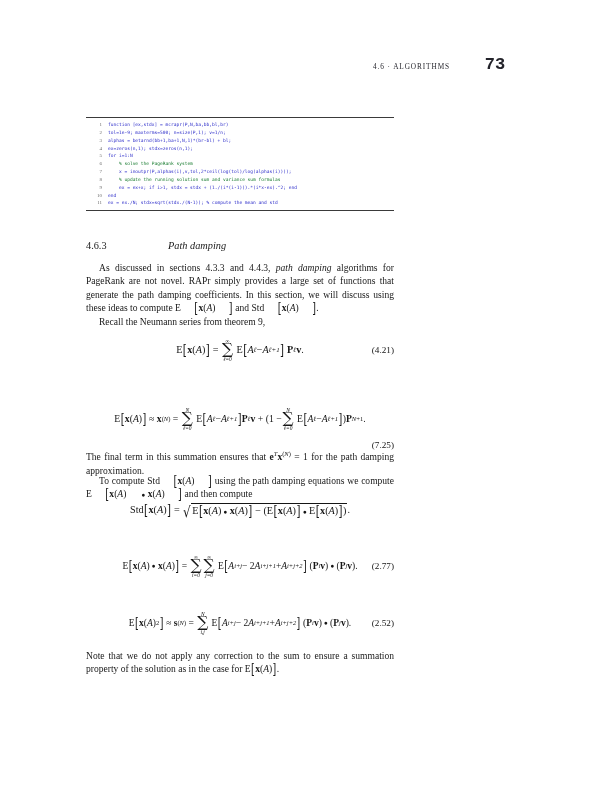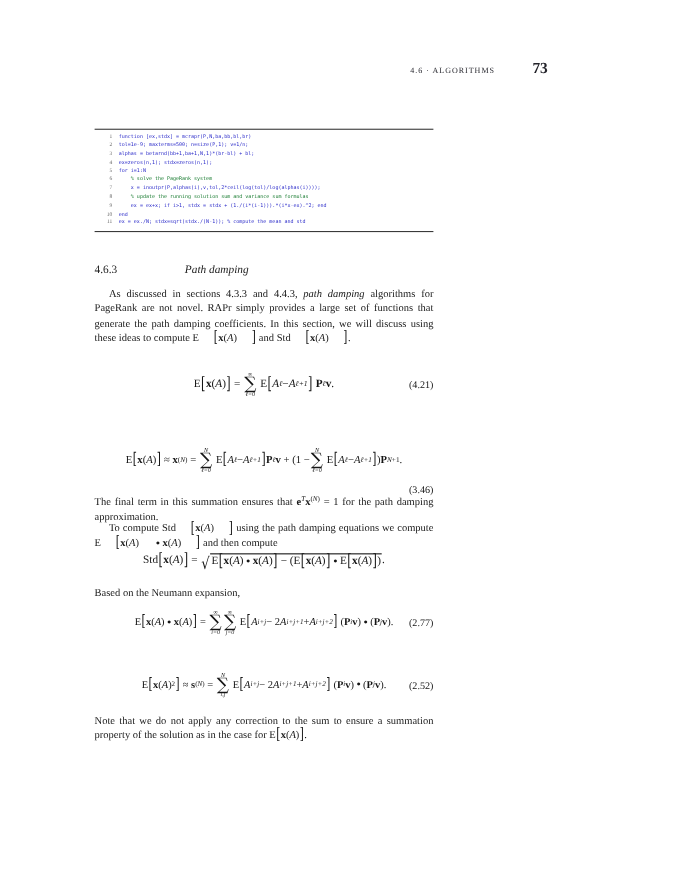--- a/index.html
+++ b/index.html
@@ -33,27 +33,27 @@
   }
   .runhead-title {
     font-family: "Liberation Serif", serif;
     font-size: 7.3px;
     letter-spacing: 0.9px;
     text-transform: uppercase;
     color: #27272e;
     font-variant: small-caps;
   }
   .runhead-page {
-    font-family: Liberation Serif, serif;
-    font-size: 14px;
+    font-family: Liberation Mono, monospace;
+    font-size: 17px;
     font-weight: bold;
     color: #23232a;
     margin-left: 34px;
     width: 22px;
-    text-align: left;
+    text-align: center;
   }
   
   .caption {
     position: absolute;
     left: 86px;
     top: 78px;
     width: 308px;
     font-size: 8.1px;
     line-height: 11.2px;
     text-align: justify;
@@ -252,20 +252,21 @@
 
   <h3 class="sect">
     <span class="num">4.6.3</span>
     <span>Path damping</span>
   </h3>
 
   <div class="para" style="top:250px;">
     <span>As discussed in sections 4.3.3 and 4.4.3, </span><i>path damping</i><span> algorithms for PageRank are not novel. RAPr simply provides a large set of functions that generate the path damping coefficients. In this section, we will discuss using these ideas to compute&nbsp;E<span class="brk sq">[</span><span class="mb">x</span>(<span class="mi">A</span>)<span class="brk sq">]</span> and Std<span class="brk sq">[</span><span class="mb">x</span>(<span class="mi">A</span>)<span class="brk sq">]</span>.</span>
   </div>
 
+  <div class="para" style="top:304px;">Recall the Neumann series from theorem 9,</div>
 
   <div class="eq" style="top:327px;">
     <div class="eq-row">
       <div class="eq-body">
         <span>E</span><span class="brk sq">[</span><span class="mb">x</span>(<span class="mi">A</span>)<span class="brk sq">]</span>&nbsp;=&nbsp;<span class="bigop">
             <span class="lim top">∞</span>
             <span class="sym">∑</span>
             <span class="lim bot">ℓ=0</span>
           </span>&nbsp;E<span class="brk sq">[</span><span class="mi">A</span><sup class="sm">ℓ</sup> − <span class="mi">A</span><sup class="sm">ℓ+1</sup><span class="brk sq">]</span>&nbsp;<span class="mb">P</span><sup class="sm">ℓ</sup><span class="mb">v</span>.
       </div>
@@ -281,21 +282,21 @@
             <span class="lim top">N</span>
             <span class="sym">∑</span>
             <span class="lim bot">ℓ=0</span>
           </span>&nbsp;E<span class="brk sq">[</span><span class="mi">A</span><sup class="sm">ℓ</sup> − <span class="mi">A</span><sup class="sm">ℓ+1</sup><span class="brk sq">]</span><span class="mb">P</span><sup class="sm">ℓ</sup><span class="mb">v</span>&nbsp;+&nbsp;(1 − <span class="bigop">
             <span class="lim top">N</span>
             <span class="sym">∑</span>
             <span class="lim bot">ℓ=0</span>
           </span>&nbsp;E<span class="brk sq">[</span><span class="mi">A</span><sup class="sm">ℓ</sup> − <span class="mi">A</span><sup class="sm">ℓ+1</sup><span class="brk sq">]</span>)<span class="mb">P</span><sup class="smn"><span class="mi">N</span>+1</sup>.
       </div>
     </div>
-    <div style="text-align:right; font-size:9.2px; margin-top:9px;">(3.46)</div>
+    <div style="text-align:right; font-size:9.2px; margin-top:9px;">(7.25)</div>
   </div>
 
   <div class="para noindent" style="top:436px;">
     The final term in this summation ensures that <span class="mb">e</span><sup class="smn"><span class="mi">T</span></sup><span class="mb">x</span><sup class="smn">(<span class="mi">N</span>)</sup> = 1 for the path damping approximation.
   </div>
 
   <div class="para" style="top:463px;">
     To compute Std<span class="brk sq">[</span><span class="mb">x</span>(<span class="mi">A</span>)<span class="brk sq">]</span> using the path damping equations we compute E<span class="brk sq">[</span><span class="mb">x</span>(<span class="mi">A</span>)<span class="bullet-op">●</span><span class="mb">x</span>(<span class="mi">A</span>)<span class="brk sq">]</span> and then compute
   </div>
 
@@ -303,21 +304,20 @@
     <div class="eq-row">
       <div class="eq-body">
         <span>Std</span><span class="brk sq">[</span><span class="mb">x</span>(<span class="mi">A</span>)<span class="brk sq">]</span>&nbsp;=&nbsp;<span class="sqrt">
             <span class="radical">√</span>
             <span class="under">E<span class="brk sq">[</span><span class="mb">x</span>(<span class="mi">A</span>)<span class="bullet-op">●</span><span class="mb">x</span>(<span class="mi">A</span>)<span class="brk sq">]</span> − (E<span class="brk sq">[</span><span class="mb">x</span>(<span class="mi">A</span>)<span class="brk sq">]</span><span class="bullet-op">●</span>E<span class="brk sq">[</span><span class="mb">x</span>(<span class="mi">A</span>)<span class="brk sq">]</span>)</span>
           </span>.
       </div>
     </div>
   </div>
 
-  <div class="para noindent" style="top:522px;">Based on the Neumann expansion,</div>
 
   <div class="eq" style="top:543px;">
     <div class="eq-row">
       <div class="eq-body" style="font-size:9.5px;">
         <span>E</span><span class="brk sq">[</span><span class="mb">x</span>(<span class="mi">A</span>)<span class="bullet-op">●</span><span class="mb">x</span>(<span class="mi">A</span>)<span class="brk sq">]</span>&nbsp;=&nbsp;<span class="bigop">
             <span class="lim top">∞</span>
             <span class="sym">∑</span>
             <span class="lim bot">i=0</span>
           </span><span class="bigop">
             <span class="lim top">∞</span>

